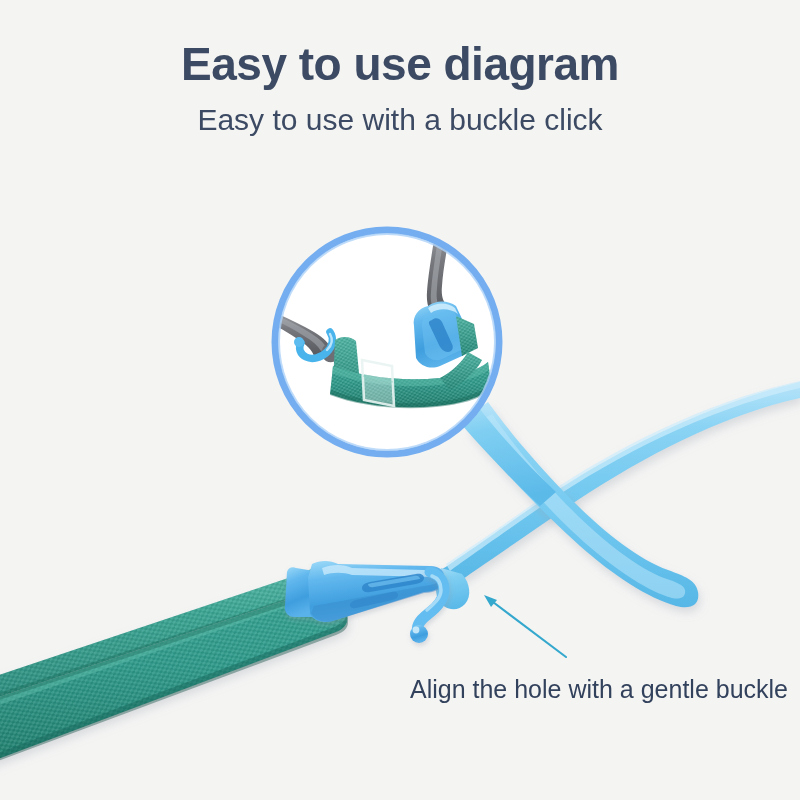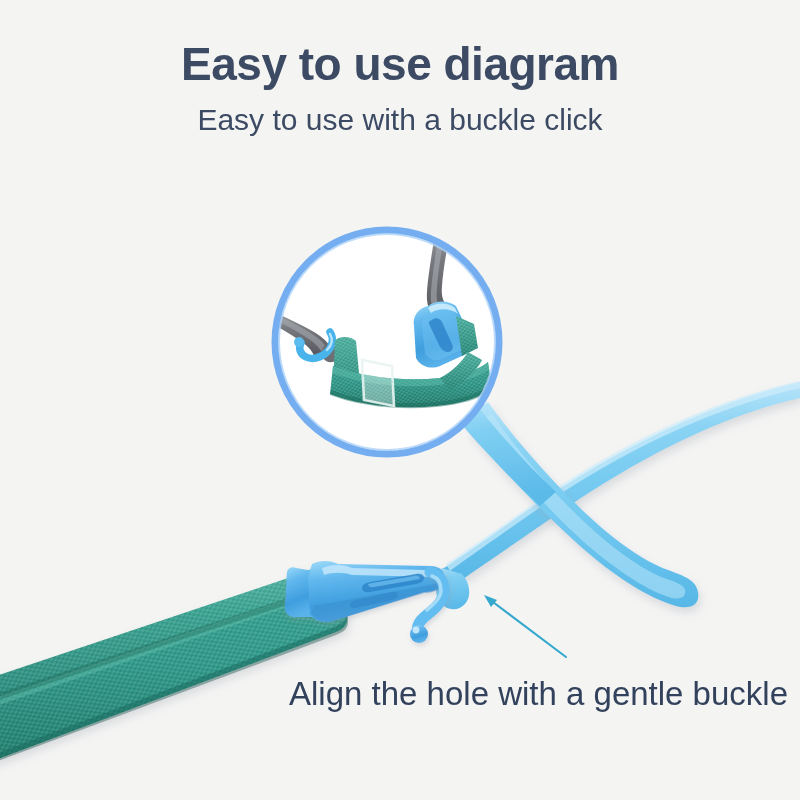--- a/index.html
+++ b/index.html
@@ -58,21 +58,21 @@
     line-height: 1.1;
   }
   #caption {
     position: absolute;
     left: 0;
     top: 676px;
     width: 800px;
     padding-right: 12px;
     box-sizing: border-box;
     text-align: right;
-    font-size: 33px;
+    font-size: 25px;
     font-weight: normal;
     color: #33425c;
     line-height: 1.1;
   }
 </style>
 </head>
 <body>
 
 <div id="stage">
 

